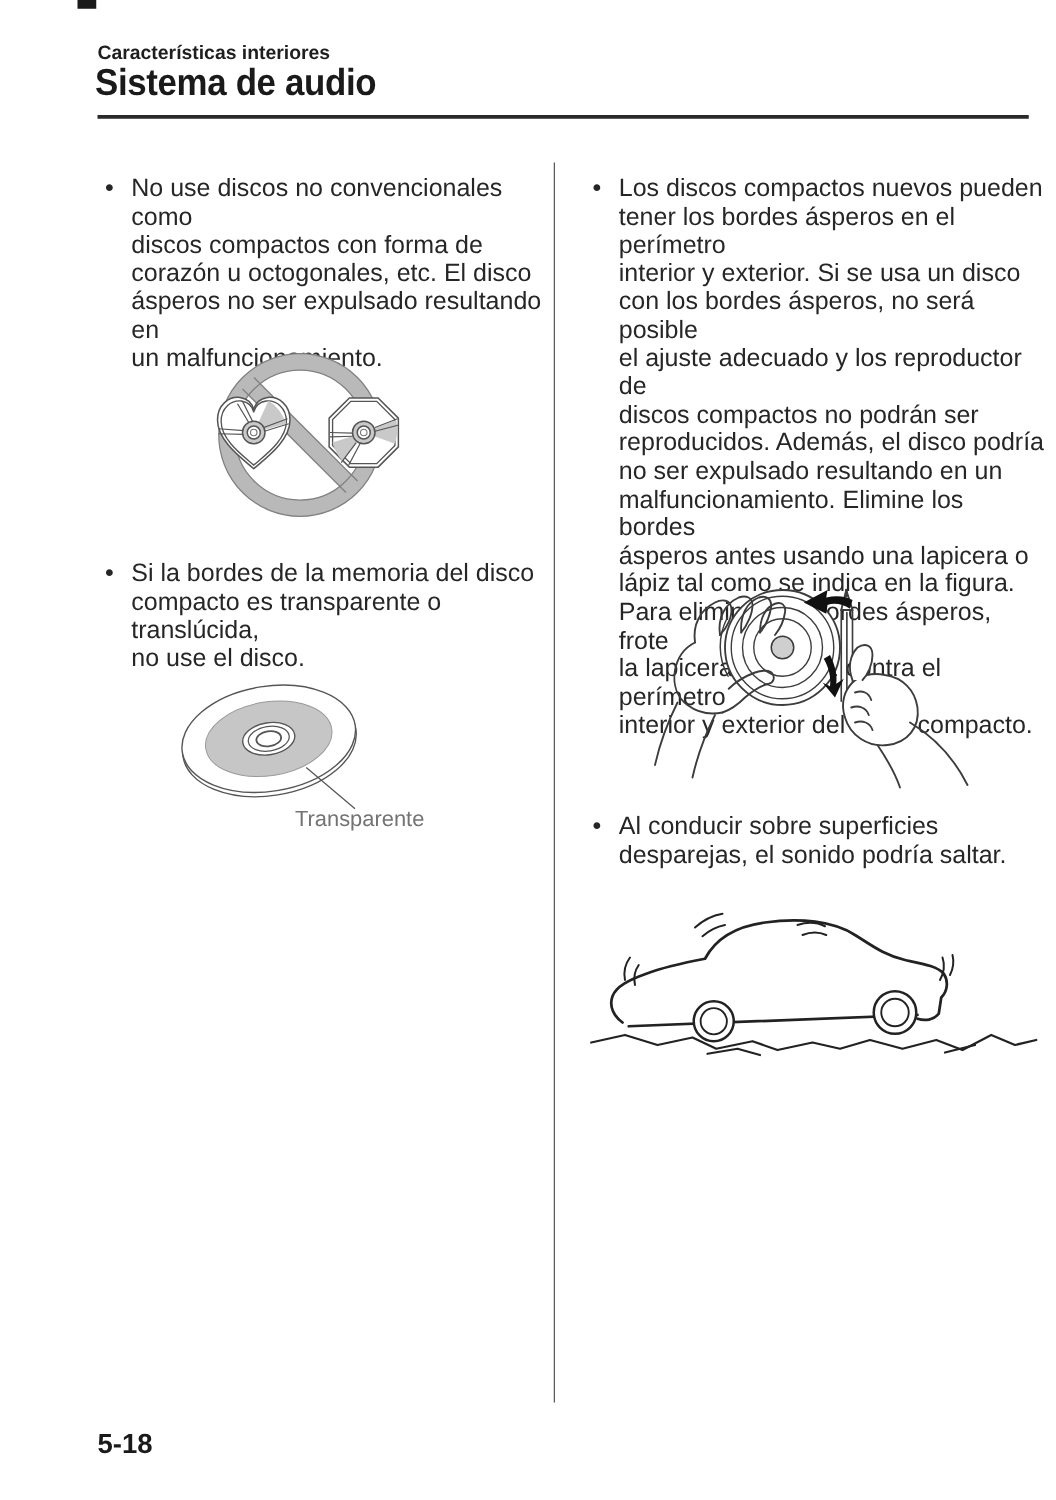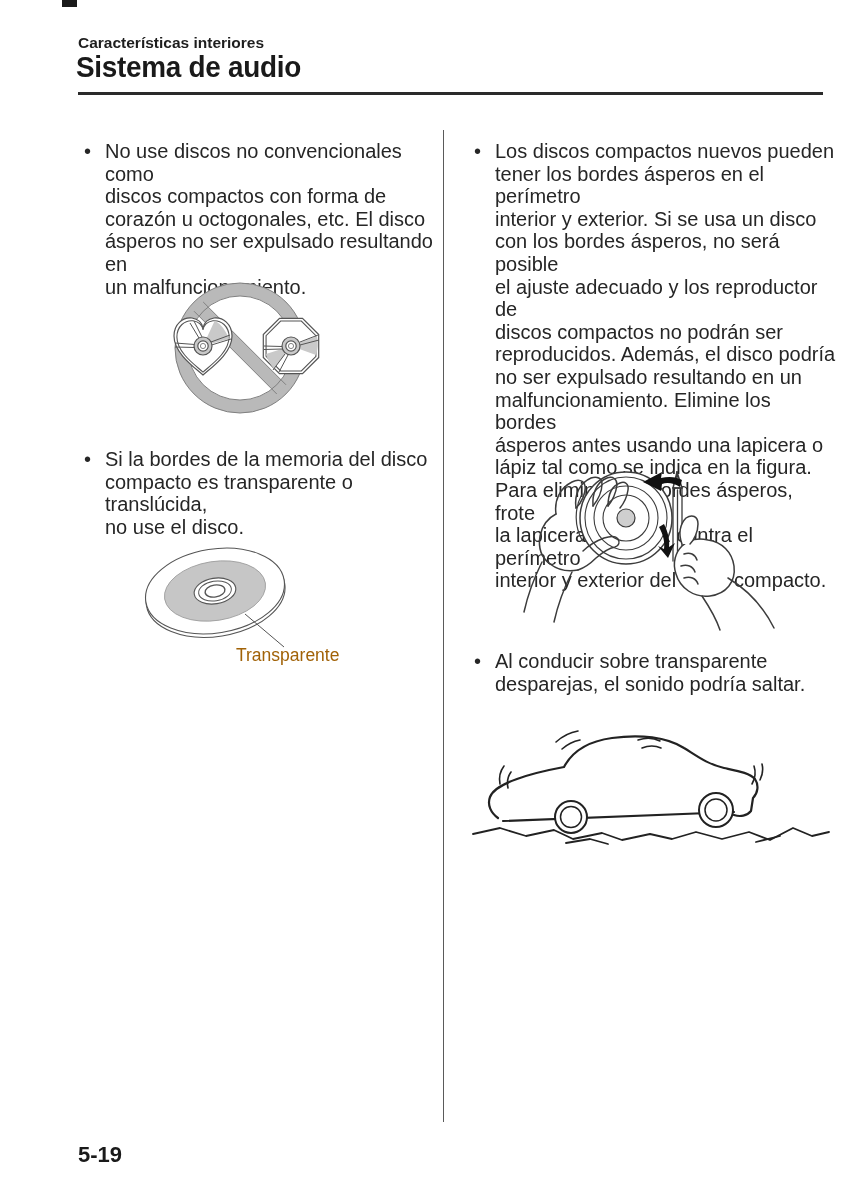--- a/index.html
+++ b/index.html
@@ -10,21 +10,21 @@
   .corner-mark{position:absolute;left:24px;top:0;width:15px;height:7px;background:#1a1a1a;}
   .section-label{position:absolute;left:40px;top:34px;font-size:15.5px;font-weight:bold;color:#1e1e1e;}
   .page-title{position:absolute;left:38px;top:50px;margin:0;font-size:30px;font-weight:bold;color:#1a1a1a;
     transform:scaleX(0.93);transform-origin:left top;letter-spacing:-0.3px;}
   .header-rule{position:absolute;left:40px;top:92px;width:745px;height:3px;background:#2a2a2a;}
   .column-divider{position:absolute;left:405px;top:130px;width:1px;height:992px;background:#5a5a5a;}
   .bullet-item{position:absolute;display:flex;font-size:20px;line-height:22.6px;color:#262626;}
   .bullet-marker{width:21px;flex:none;}
   .bullet-text{white-space:pre-line;flex:1;}
   .illu{position:absolute;}
-  .disc-label{position:absolute;left:198px;top:645px;font-size:17.5px;color:#a16207;}
+  .disc-label{position:absolute;left:198px;top:645px;font-size:17.5px;color:#737373;}
   .page-number{position:absolute;left:40px;top:1142px;font-size:22px;font-weight:bold;color:#1a1a1a;}
   svg{display:block;}
 </style>
 </head>
 <body>
 
 <div class="page">
 
   <div class="corner-mark"></div>
 
@@ -159,21 +159,21 @@
         <path d="M178,112 C184,110 190,112 192,118"></path>
         <path d="M176,78 C172,68 174,58 180,52 C186,48 192,50 192,58 C192,66 188,74 184,78" fill="#ffffff"></path>
         <path d="M222,112 C242,124 258,142 268,162"></path>
         <path d="M196,130 C204,142 210,152 214,164"></path>
       </g>
     </svg>
   </div>
 
   <div class="bullet-item" style="left:436px;top:650px;width:362px;">
     <span class="bullet-marker">•</span>
-    <span class="bullet-text">Al conducir sobre transparente
+    <span class="bullet-text">Al conducir sobre superficies
 desparejas, el sonido podría saltar.</span>
   </div>
 
   <div class="illu" style="left:432px;top:712px;width:362px;height:142px;">
     <svg width="362" height="142" viewBox="0 0 362 142" stroke="#222222" fill="none" stroke-linecap="round" stroke-linejoin="round">
       <g stroke-width="2.2">
         <path d="M28,106 C21,101 17,93 20,85 C23,77 33,72 47,67 C63,61 78,58 94,55 C103,38 120,29 142,26 C170,22 197,25 214,36 C227,44 237,52 254,56 C268,59 280,61 285,67 C289,73 288,81 283,86 L281,99 C277,104 270,105 264,103"></path>
         <path d="M33,109 L264,100"></path>
       </g>
       <g stroke-width="2">
@@ -193,15 +193,15 @@
         <path d="M168,28 Q180,24 190,29"></path>
         <path d="M172,36 Q182,32 191,36"></path>
         <path d="M30,72 Q28,62 34,54"></path>
         <path d="M38,76 Q36,67 41,60"></path>
         <path d="M282,72 Q287,63 284,54"></path>
         <path d="M290,68 Q294,60 292,52"></path>
       </g>
     </svg>
   </div>
 
-  <div class="page-number">5-19</div>
+  <div class="page-number">5-18</div>
 
 </div>
 
 </body></html>

